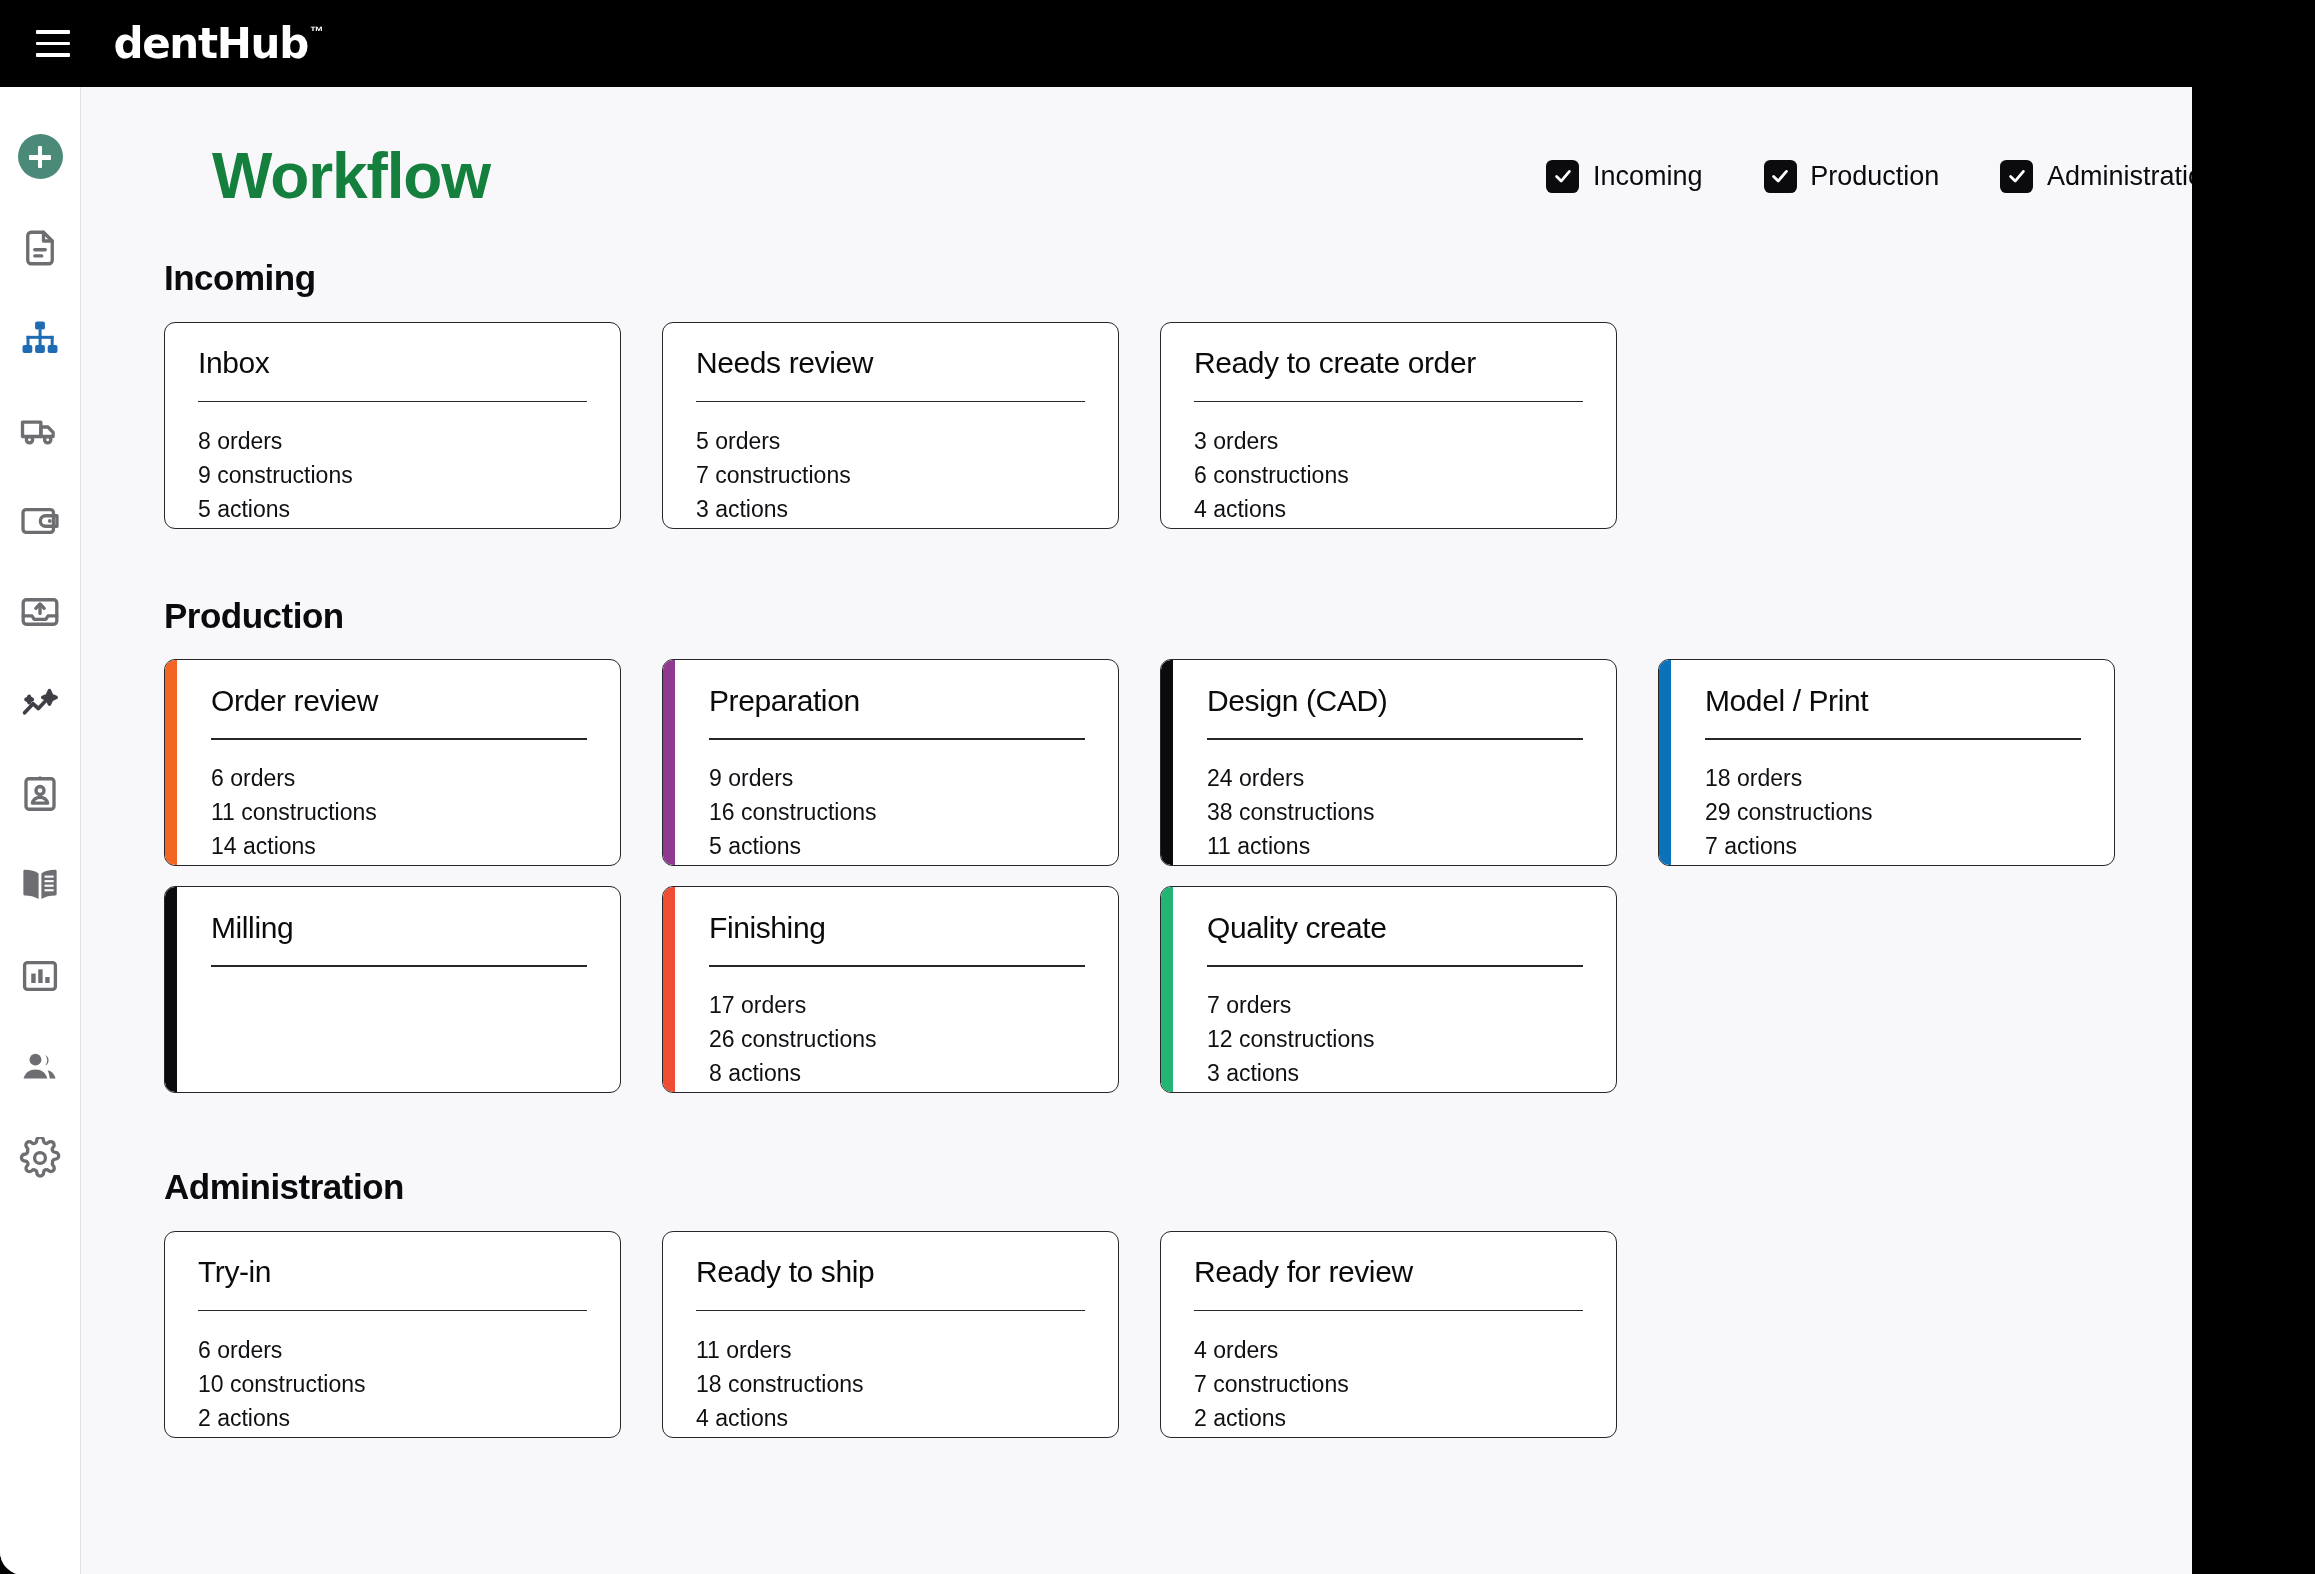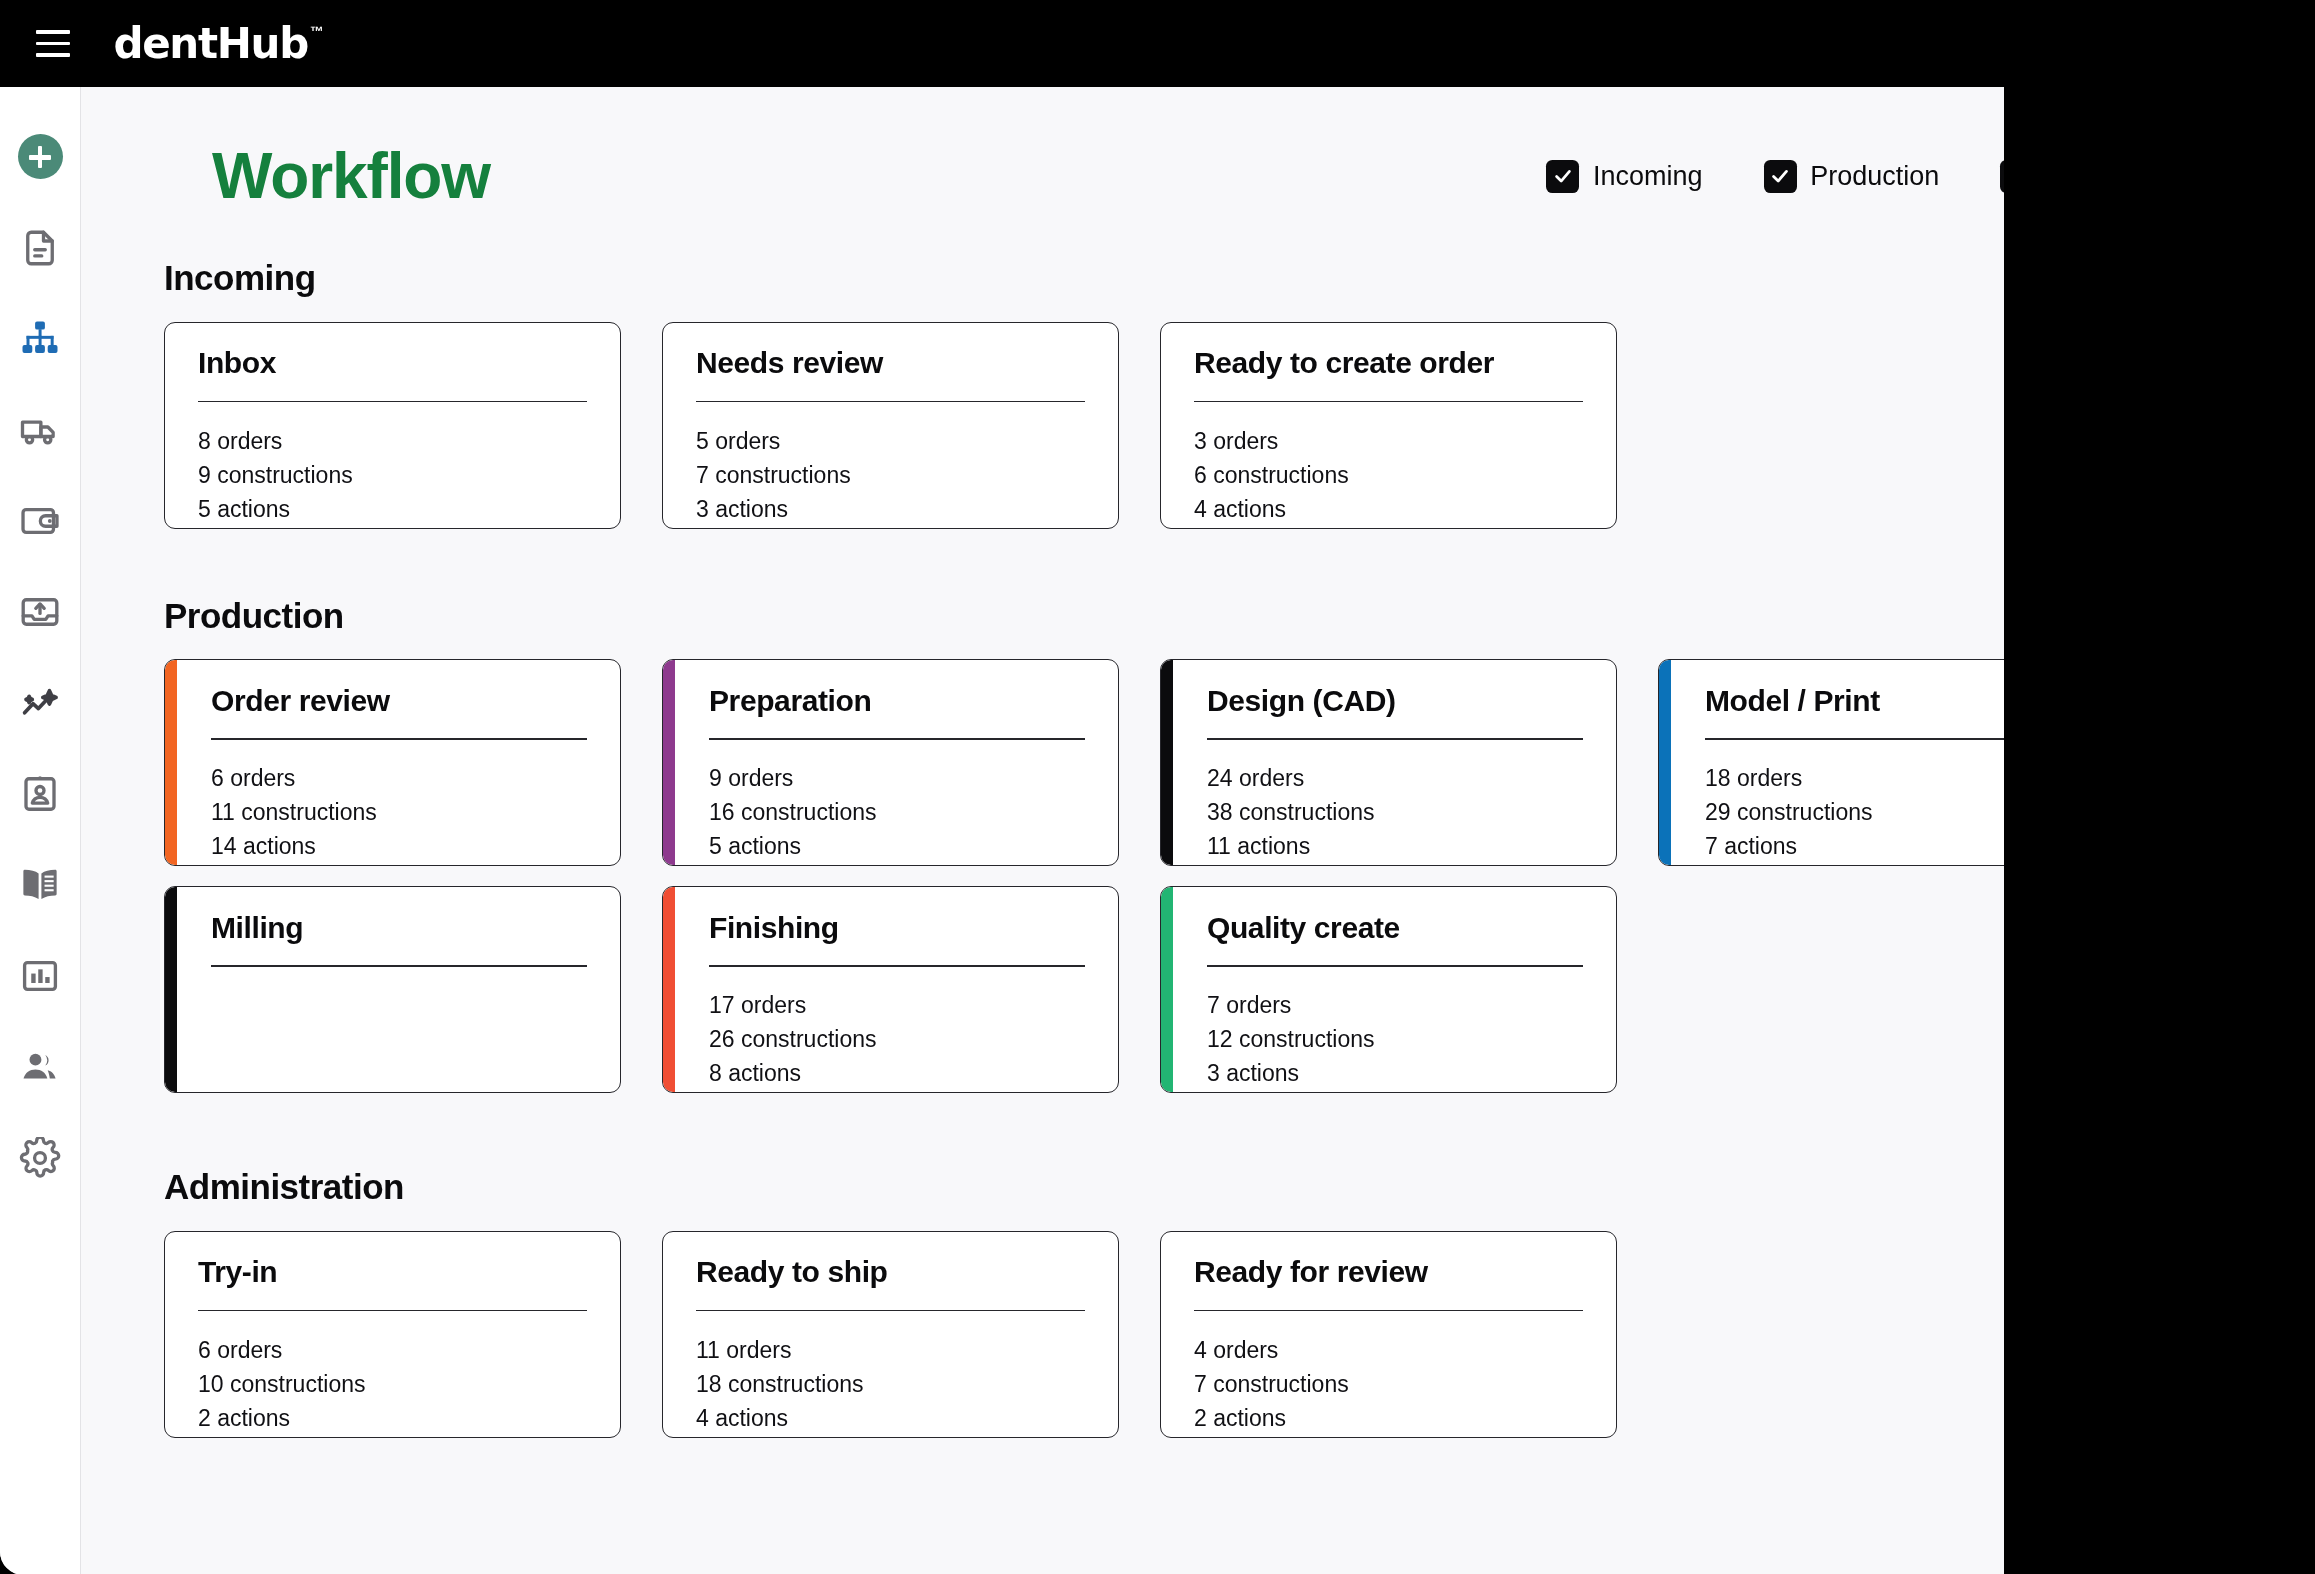--- a/index.html
+++ b/index.html
@@ -6,21 +6,21 @@
   html, body {
     width: 2316px; height: 1575px;
     background: #000;
     font-family: "Liberation Sans", sans-serif;
     overflow: hidden;
   }
 
   
   .frame {
     position: relative;
-    width: 2004px; height: 1575px;
+    width: 2192px; height: 1575px;
     background: #000000;
     overflow: hidden;
   }
 
   
   .topbar {
     position: absolute;
     left: 0; top: 0;
     width: 2316px; height: 87px;
     background: #000000;
@@ -185,21 +185,21 @@
   .card.accented { padding-left: 46px; }
   .accent {
     position: absolute;
     left: 0; top: 0; bottom: 0;
     width: 11.8px;
     border-top-left-radius: 9px;
     border-bottom-left-radius: 9px;
   }
   .card-title {
     font-size: 30px;
-    font-weight: bold;
+    font-weight: normal;
     color: #0b0b0d;
     letter-spacing: -0.4px;
     line-height: 1.15;
   }
   .card-rule {
     margin-top: 20px;
     height: 1.8px;
     background: #26262b;
     width: 100%;
   }

